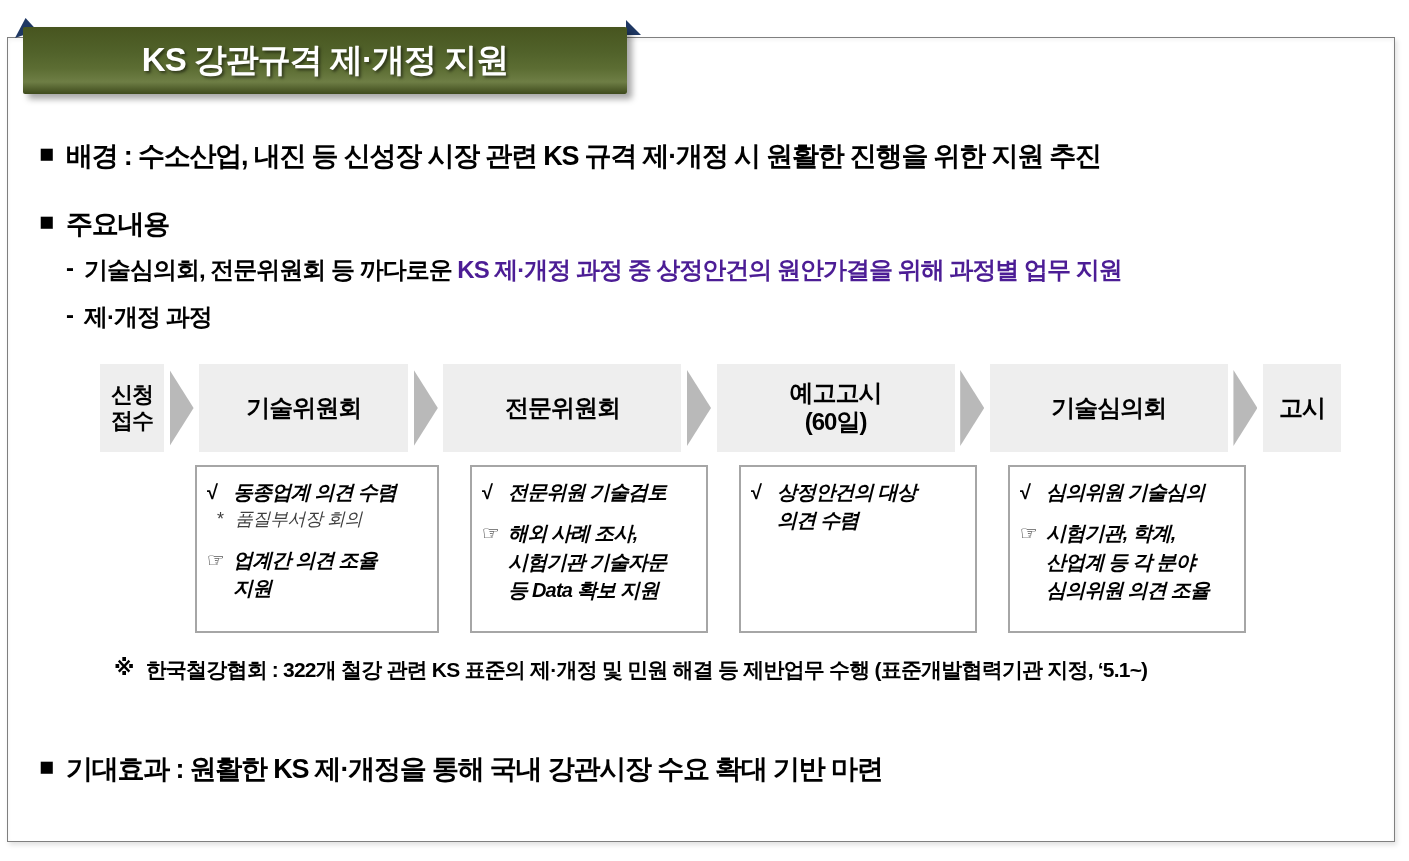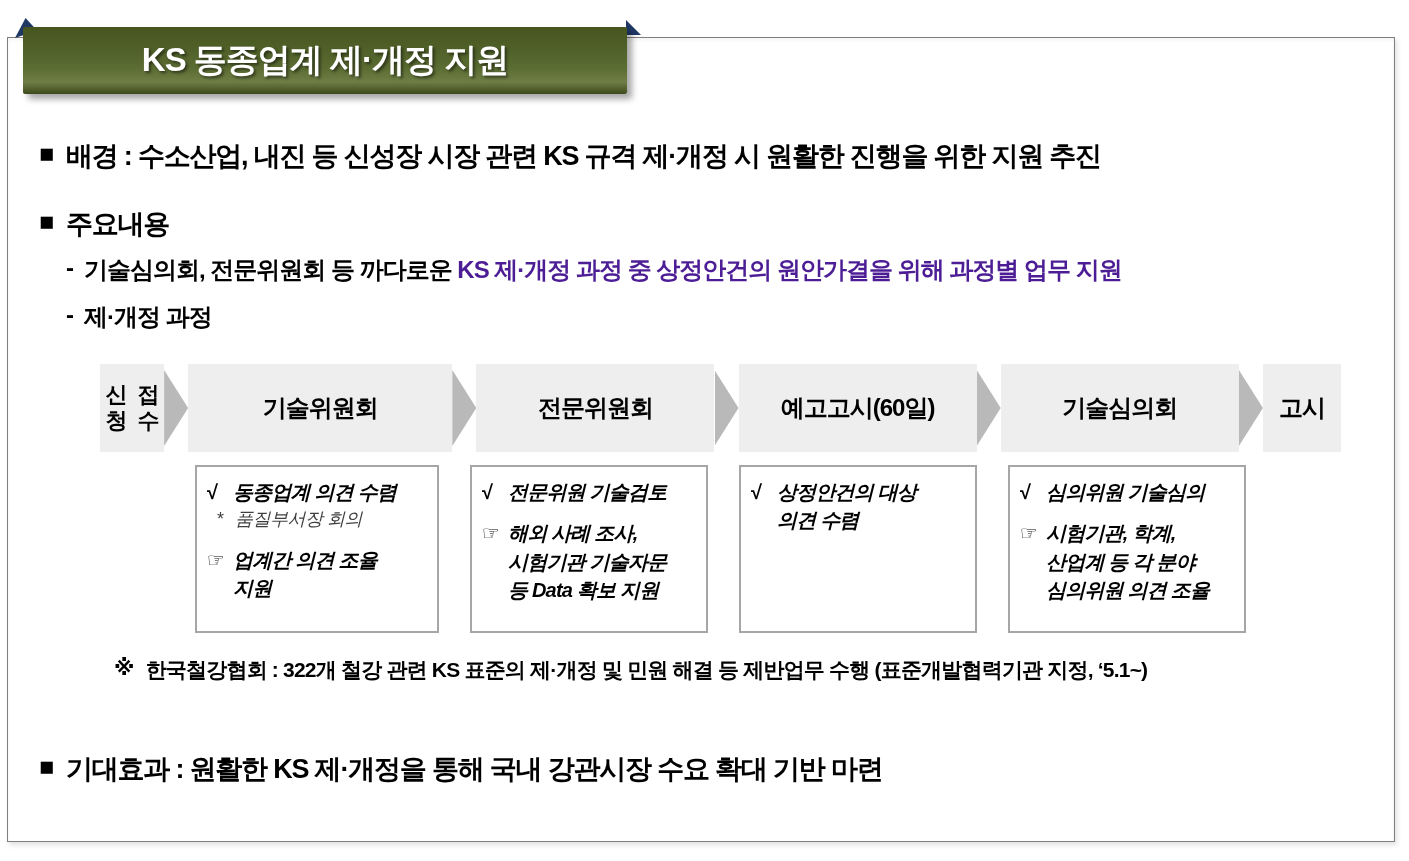--- a/index.html
+++ b/index.html
@@ -48,27 +48,27 @@
   .h-line { position:absolute; display:flex; align-items:flex-start; gap:13px;
             font-size:27px; font-weight:800; letter-spacing:-1.2px; white-space:nowrap; }
   .h-line .sq { font-size:25px; line-height:1.25; }
   .sub-line { position:absolute; display:flex; gap:11px;
               font-size:24px; font-weight:700; letter-spacing:-1px; white-space:nowrap; }
   .blue { color:#4c1d95; }
 
   
   .flow { position:absolute; left:92px; top:326px; width:1241px; height:88px; display:flex; }
   .fstep {
-    background:#eeeeee; display:flex; flex-direction:row;
+    background:#eeeeee; display:flex; flex-direction:column;
     align-items:center; justify-content:center;
     font-size:24px; font-weight:700; letter-spacing:-1px; line-height:1.2;
     text-align:center;
   }
   .fstep.w-s1 { width:64px; font-size:22px; }
-  .fstep.w-b1 { width:264px; }
+  .fstep.w-b1 { width:209px; }
   .fstep.w-b  { width:238px; }
   .fstep.w-s2 { width:78px; }
   .farrow { flex:1; display:flex; align-items:center; justify-content:center; }
   .farrow .tri {
     width:24px; height:76px; background:#b9b9b9;
     clip-path:polygon(0 0, 100% 50%, 0 100%);
   }
 
   
   .details { position:absolute; left:92px; top:427px; width:1241px; display:flex; }
@@ -227,16 +227,16 @@
     <div class="h-line effect">
       <span class="sq">■</span>
       <span>기대효과 : 원활한 KS 제·개정을 통해 국내 강관시장 수요 확대 기반 마련</span>
     </div>
 
   </div>
 
   <div class="accent-left"></div>
   <div class="accent-right"></div>
   <div class="banner">
-    <span class="banner-title">KS 동종업계 제·개정 지원</span>
+    <span class="banner-title">KS 강관규격 제·개정 지원</span>
   </div>
 
 </div>
 
 </body></html>

